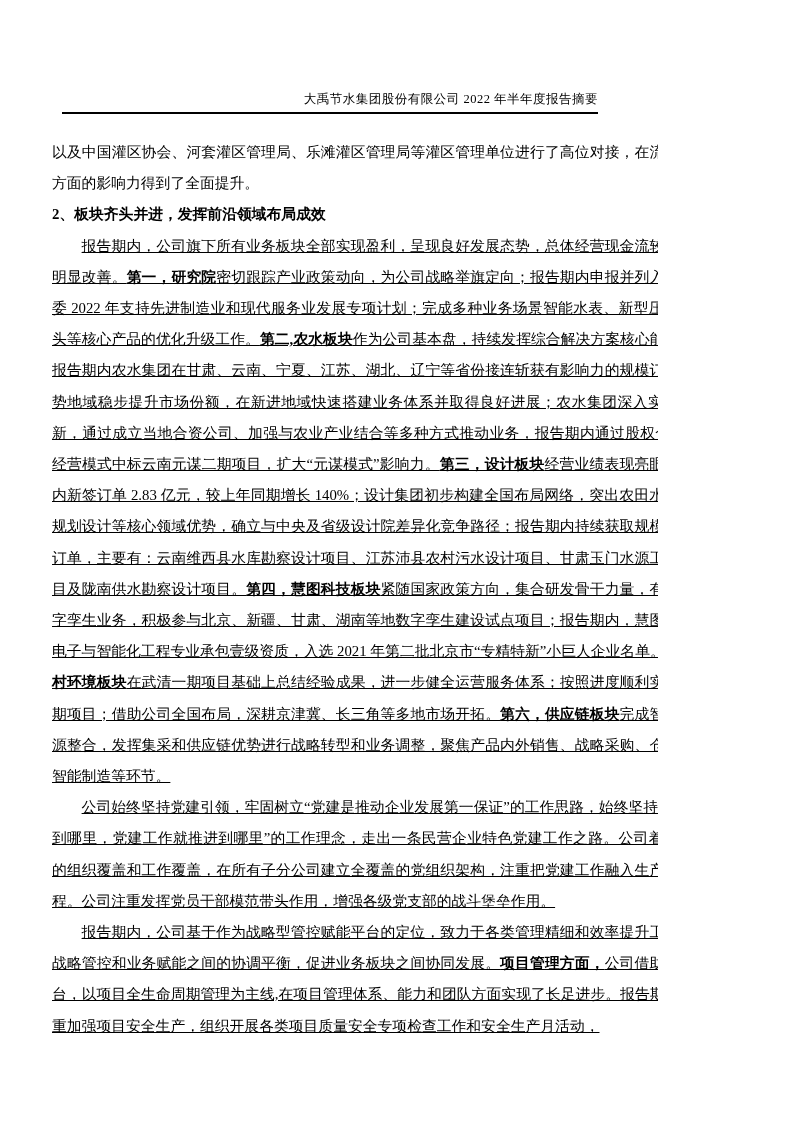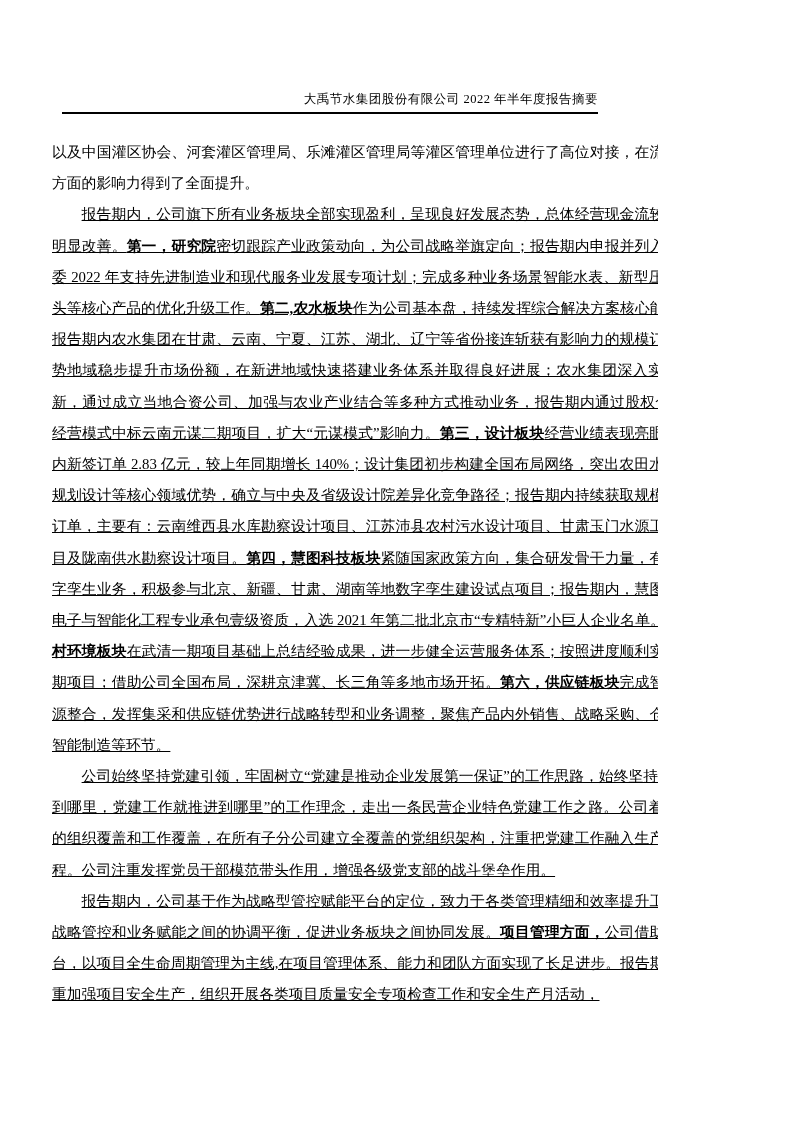--- a/index.html
+++ b/index.html
@@ -68,18 +68,19 @@
   }
 </style>
 </head>
 <body>
 
 <div class="page">
   <div class="page-header">大禹节水集团股份有限公司 2022 年半年度报告摘要</div>
   <div class="header-rule"></div>
   <div class="doc-body">
       <p class="block paragraph"><span>以及中国灌区协会、河套灌区管理局、乐滩灌区管理局等灌区管理单位进行了高位对接，在流域、灌区方面的影响力得到了全面提升。</span></p>
+      <p class="block heading"><b>2、板块齐头并进，发挥前沿领域布局成效</b></p>
       <p class="block paragraph indent"><span>报告期内，公司旗下所有业务板块全部实现盈利，呈现良好发展态势，总体经营现金流较上年同期明显改善。</span><b>第一，研究院</b><span>密切跟踪产业政策动向，为公司战略举旗定向；报告期内申报并列入国家发改委 2022 年支持先进制造业和现代服务业发展专项计划；完成多种业务场景智能水表、新型压力补偿滴头等核心产品的优化升级工作。</span><b>第二,农水板块</b><span>作为公司基本盘，持续发挥综合解决方案核心能力优势；报告期内农水集团在甘肃、云南、宁夏、江苏、湖北、辽宁等省份接连斩获有影响力的规模订单，在优势地域稳步提升市场份额，在新进地域快速搭建业务体系并取得良好进展；农水集团深入实践模式创新，通过成立当地合资公司、加强与农业产业结合等多种方式推动业务，报告期内通过股权合作+特许经营模式中标云南元谋二期项目，扩大“元谋模式”影响力。</span><b>第三，设计板块</b><span>经营业绩表现亮眼，报告期内新签订单 2.83 亿元，较上年同期增长 140%；设计集团初步构建全国布局网络，突出农田水利和灌区规划设计等核心领域优势，确立与中央及省级设计院差异化竞争路径；报告期内持续获取规模优质设计订单，主要有：云南维西县水库勘察设计项目、江苏沛县农村污水设计项目、甘肃玉门水源工程设计项目及陇南供水勘察设计项目。</span><b>第四，慧图科技板块</b><span>紧随国家政策方向，集合研发骨干力量，有序推进数字孪生业务，积极参与北京、新疆、甘肃、湖南等地数字孪生建设试点项目；报告期内，慧图科技获批电子与智能化工程专业承包壹级资质，入选 2021 年第二批北京市“专精特新”小巨人企业名单。</span><b>第五，农村环境板块</b><span>在武清一期项目基础上总结经验成果，进一步健全运营服务体系；按照进度顺利实施武清二期项目；借助公司全国布局，深耕京津冀、长三角等多地市场开拓。</span><b>第六，供应链板块</b><span>完成智能制造资源整合，发挥集采和供应链优势进行战略转型和业务调整，聚焦产品内外销售、战略采购、仓储物流、智能制造等环节。</span></p>
       <p class="block paragraph indent"><span>公司始终坚持党建引领，牢固树立“党建是推动企业发展第一保证”的工作思路，始终坚持“企业发展到哪里，党建工作就推进到哪里”的工作理念，走出一条民营企业特色党建工作之路。公司着重突出党的组织覆盖和工作覆盖，在所有子分公司建立全覆盖的党组织架构，注重把党建工作融入生产发展全过程。公司注重发挥党员干部模范带头作用，增强各级党支部的战斗堡垒作用。</span></p>
       <p class="block paragraph indent"><span>报告期内，公司基于作为战略型管控赋能平台的定位，致力于各类管理精细和效率提升工作，做好战略管控和业务赋能之间的协调平衡，促进业务板块之间协同发展。</span><b>项目管理方面，</b><span>公司借助数字化平台，以项目全生命周期管理为主线,在项目管理体系、能力和团队方面实现了长足进步。报告期内公司着重加强项目安全生产，组织开展各类项目质量安全专项检查工作和安全生产月活动，</span></p>
     </div>
   <div class="page-number">5</div>
 </div>
 
 </body></html>

